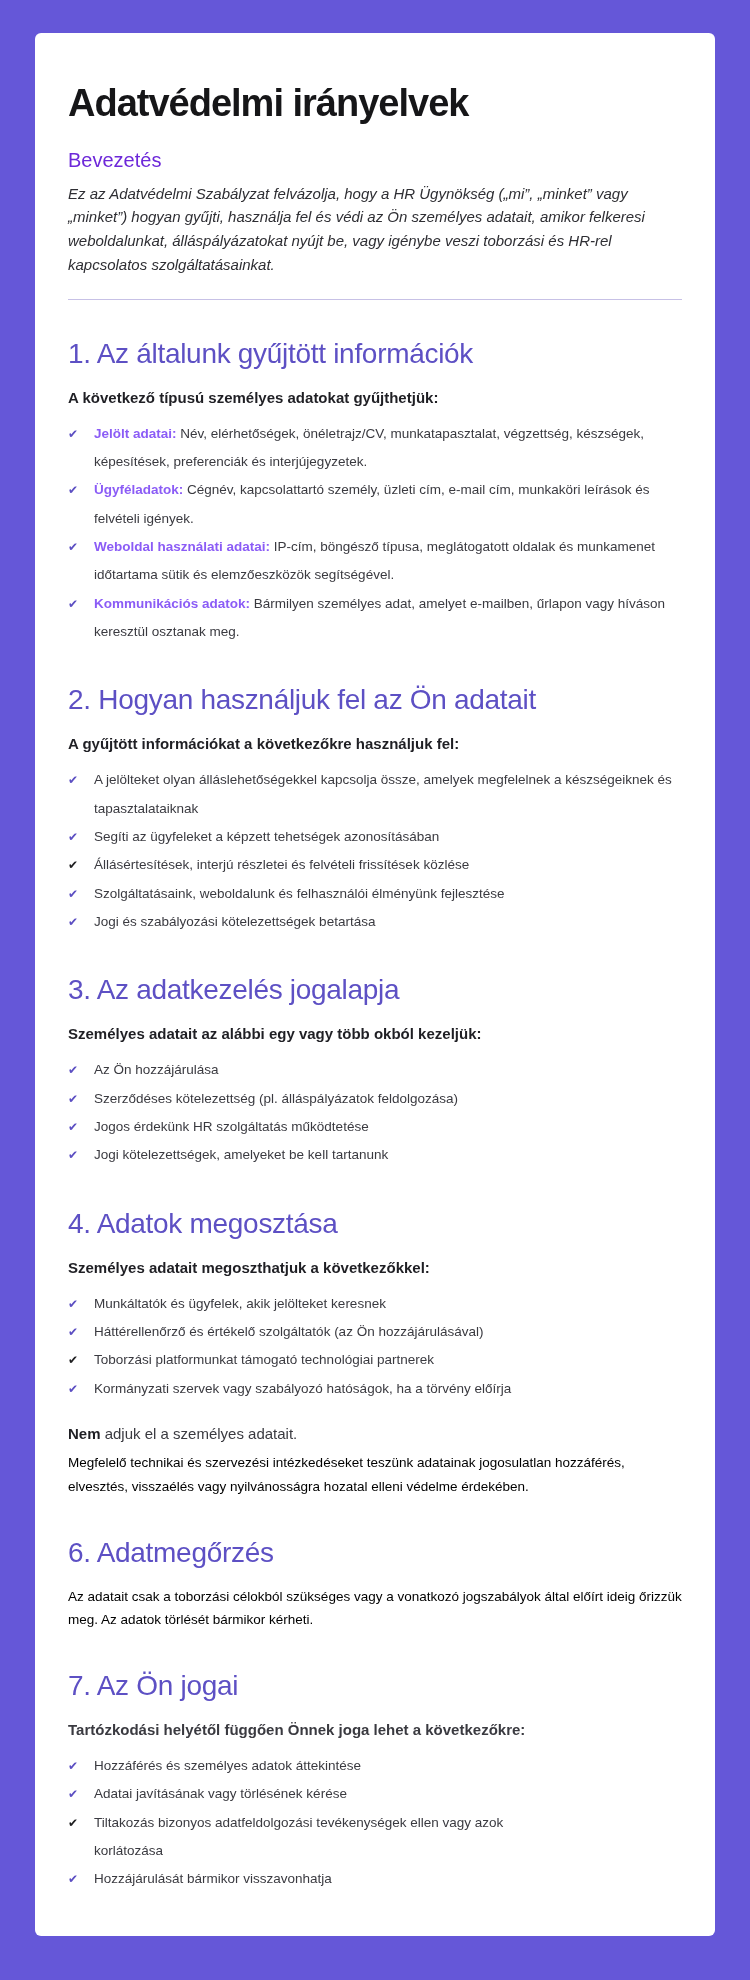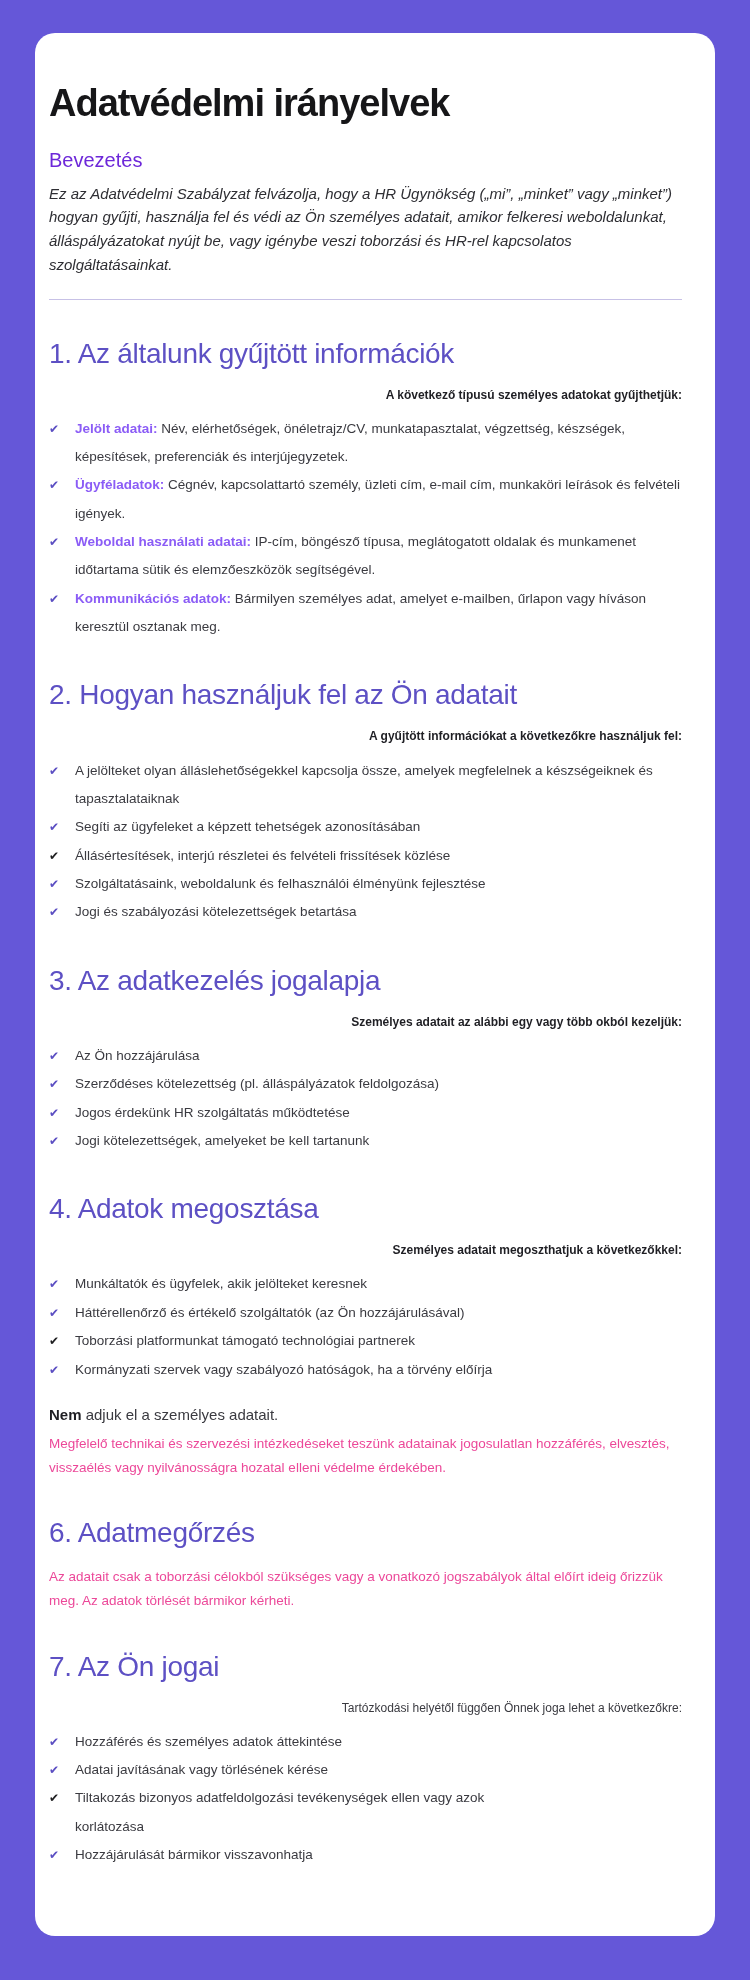--- a/index.html
+++ b/index.html
@@ -8,22 +8,22 @@
     height: 1980px;
     background: #6557d8;
     font-family: "Liberation Sans", "DejaVu Sans", sans-serif;
     position: relative;
     box-sizing: border-box;
   }
   .card {
     position: absolute;
     left: 35px; right: 35px; top: 33px; bottom: 44px;
     background: #ffffff;
-    border-radius: 20px;
-    padding: 26px 33px 40px 14px;
+    border-radius: 6px;
+    padding: 26px 33px 40px 33px;
     box-sizing: border-box;
     overflow: hidden;
   }
   h1.page-title {
     margin: 24px 0 24px;
     font-size: 38px;
     line-height: 1.1;
     letter-spacing: -1px;
     font-weight: bold;
     color: #161618;
@@ -48,27 +48,26 @@
   }
   h2.section-heading {
     margin: 38px 0 16px;
     font-size: 28px;
     font-weight: 500;
     letter-spacing: -0.3px;
     color: #5d50c4;
   }
   p.section-lead {
     margin: 0 0 10px;
-    font-size: 12px;
+    font-size: 15px;
     font-weight: bold;
     color: #1f1f24;
     line-height: 1.6;
-    text-align: right;
-  }
-  p.section-lead.normal { font-weight: normal; color: #3a3a40; }
+  }
+  p.section-lead.normal { font-weight: bold; color: #3a3a40; }
   ul.check-list {
     list-style: none;
     margin: 10px 0 6px;
     padding: 0;
   }
   ul.check-list li {
     display: flex;
     align-items: flex-start;
     font-size: 13.5px;
     color: #3a3a40;
@@ -81,21 +80,21 @@
     color: #5b4ec2;
     line-height: 2.35;
   }
   ul.check-list .check.dark { color: #1d1d1f; }
   ul.check-list .li-text { flex: 1; white-space: pre-line; }
   ul.check-list .li-text b { color: #8b5cf6; }
   p.section-paragraph {
     margin: 0 0 8px;
     font-size: 13.5px;
     line-height: 1.75;
-    color: #ec4899;
+    color: #000000;
   }
   p.section-note {
     margin: 18px 0 4px;
     font-size: 15px;
     line-height: 1.75;
     color: #3a3a40;
   }
   p.section-note b { color: #1f1f24; }
 </style>
 </head>

